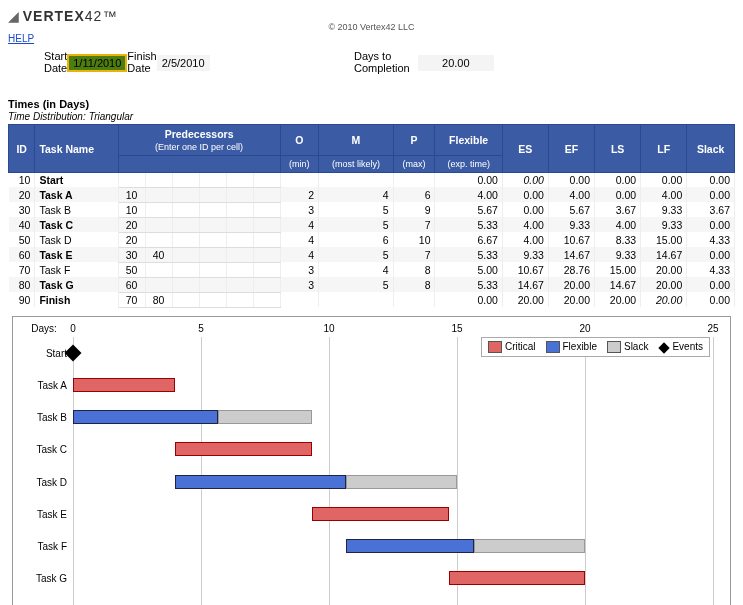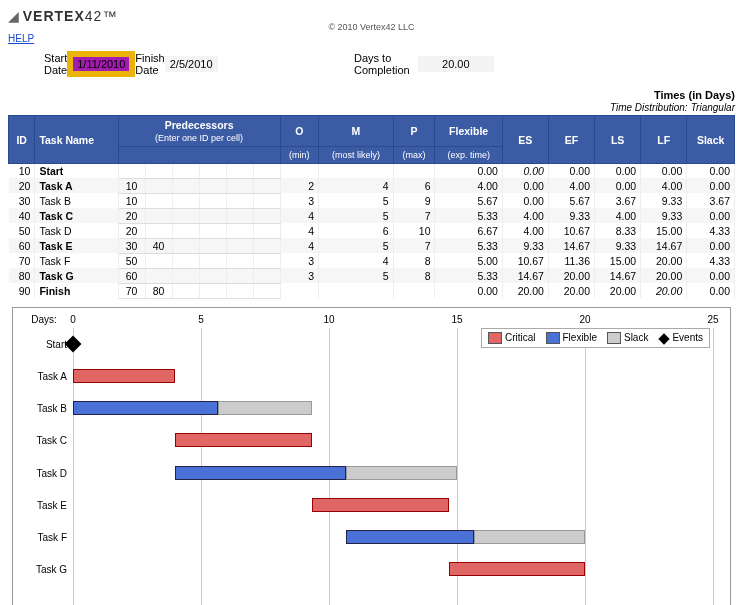--- a/index.html
+++ b/index.html
@@ -58,32 +58,32 @@
   }
   .meta-col {
     display: flex;
     flex-direction: row;
     align-items: center;
   }
   .meta-col.left { margin-left: 36px; width: 120px; }
   .meta-col.mid { margin-left: 190px; width: 140px; }
   .meta-label { font-weight: normal; }
   .meta-val {
-    border: 6px solid #eab308;
-    background: #a21caf;
+    border: 2px solid #eab308;
+    background: #4d7c0f;
     width: 100px;
     text-align: center;
     padding: 1px 4px;
     margin-top: 1px;
   }
   .meta-val.plain { border: 1px solid transparent; background: #f4f4f4; }
   .center {
-    text-align: right;
+    text-align: left;
     font-size: 11px;
-    margin-top: 12px;
+    margin-top: 24px;
   }
   .center .b { font-weight: bold; }
   .center .i { font-style: italic; font-size: 10px; }
   table.cpm {
     border-collapse: collapse;
     width: 100%;
     font-size: 10.5px;
     margin-top: 2px;
   }
   table.cpm th {
@@ -386,21 +386,21 @@
         <td class="pred-cell"></td>
         <td class="pred-cell"></td>
         <td class="pred-cell"></td>
         <td class="pred-cell"></td>
         <td class="pred-cell"></td>
         <td class="num">3</td>
         <td class="num">4</td>
         <td class="num">8</td>
         <td class="num">5.00</td>
         <td class="num">10.67</td>
-        <td class="num">11.36</td>
+        <td class="num">28.76</td>
         <td class="num">15.00</td>
         <td class="num">20.00</td>
         <td class="num">4.33</td>
       </tr>
       <tr>
         <td class="num">80</td>
         <td class="bold">Task G</td>
         <td class="pred-cell">60</td>
         <td class="pred-cell"></td>
         <td class="pred-cell"></td>

